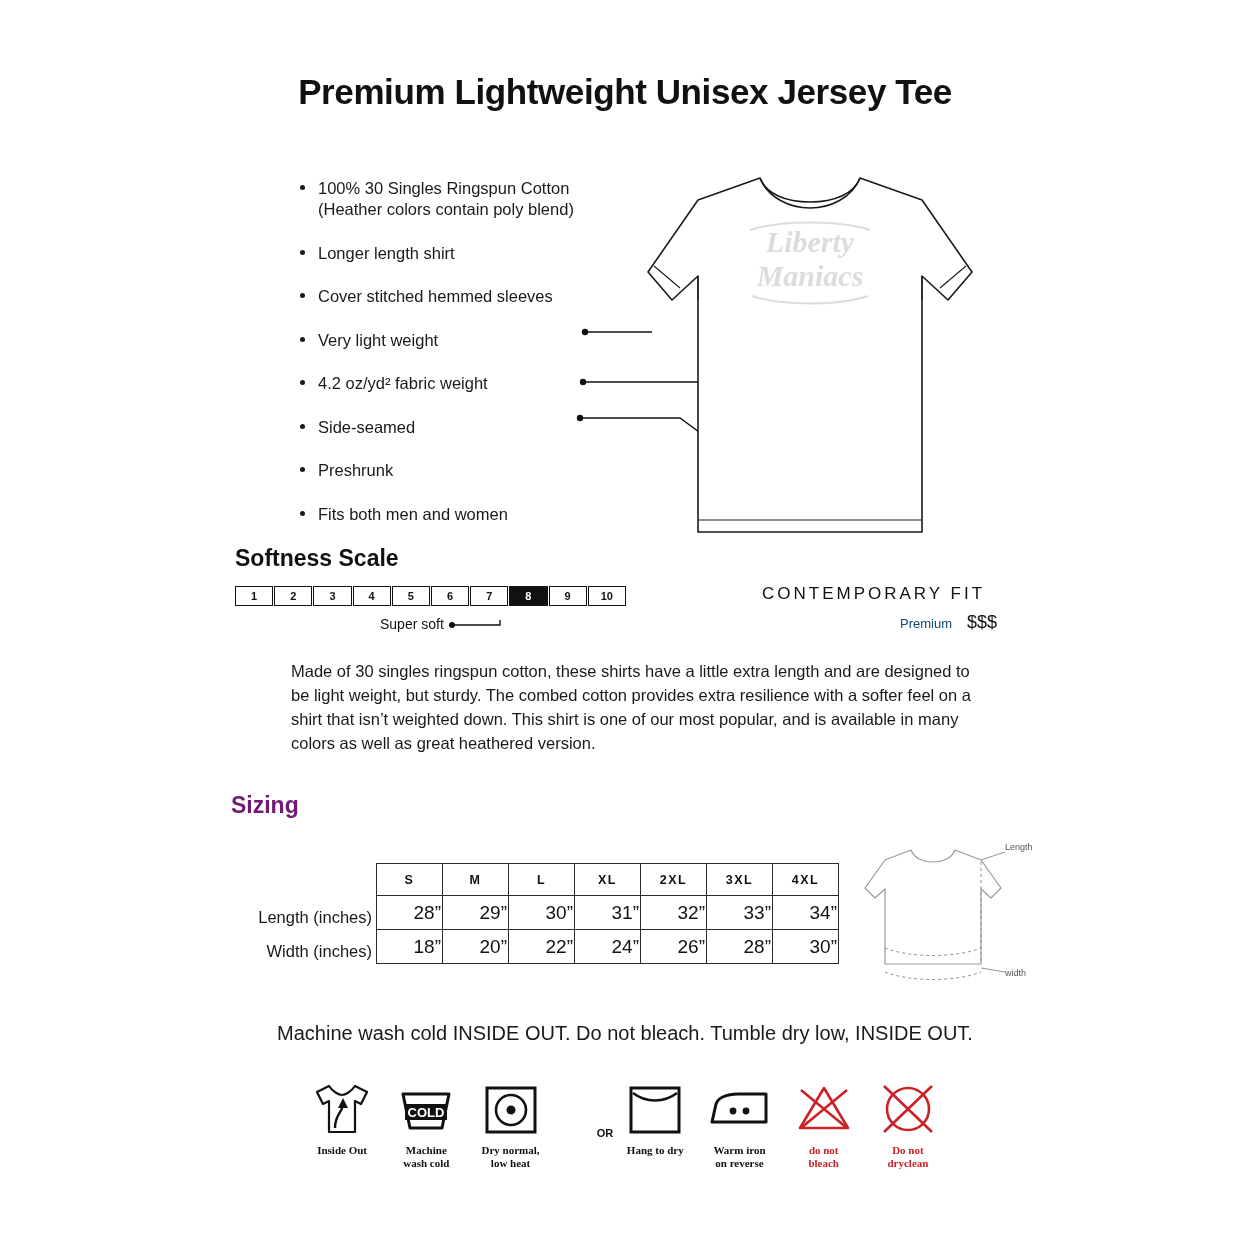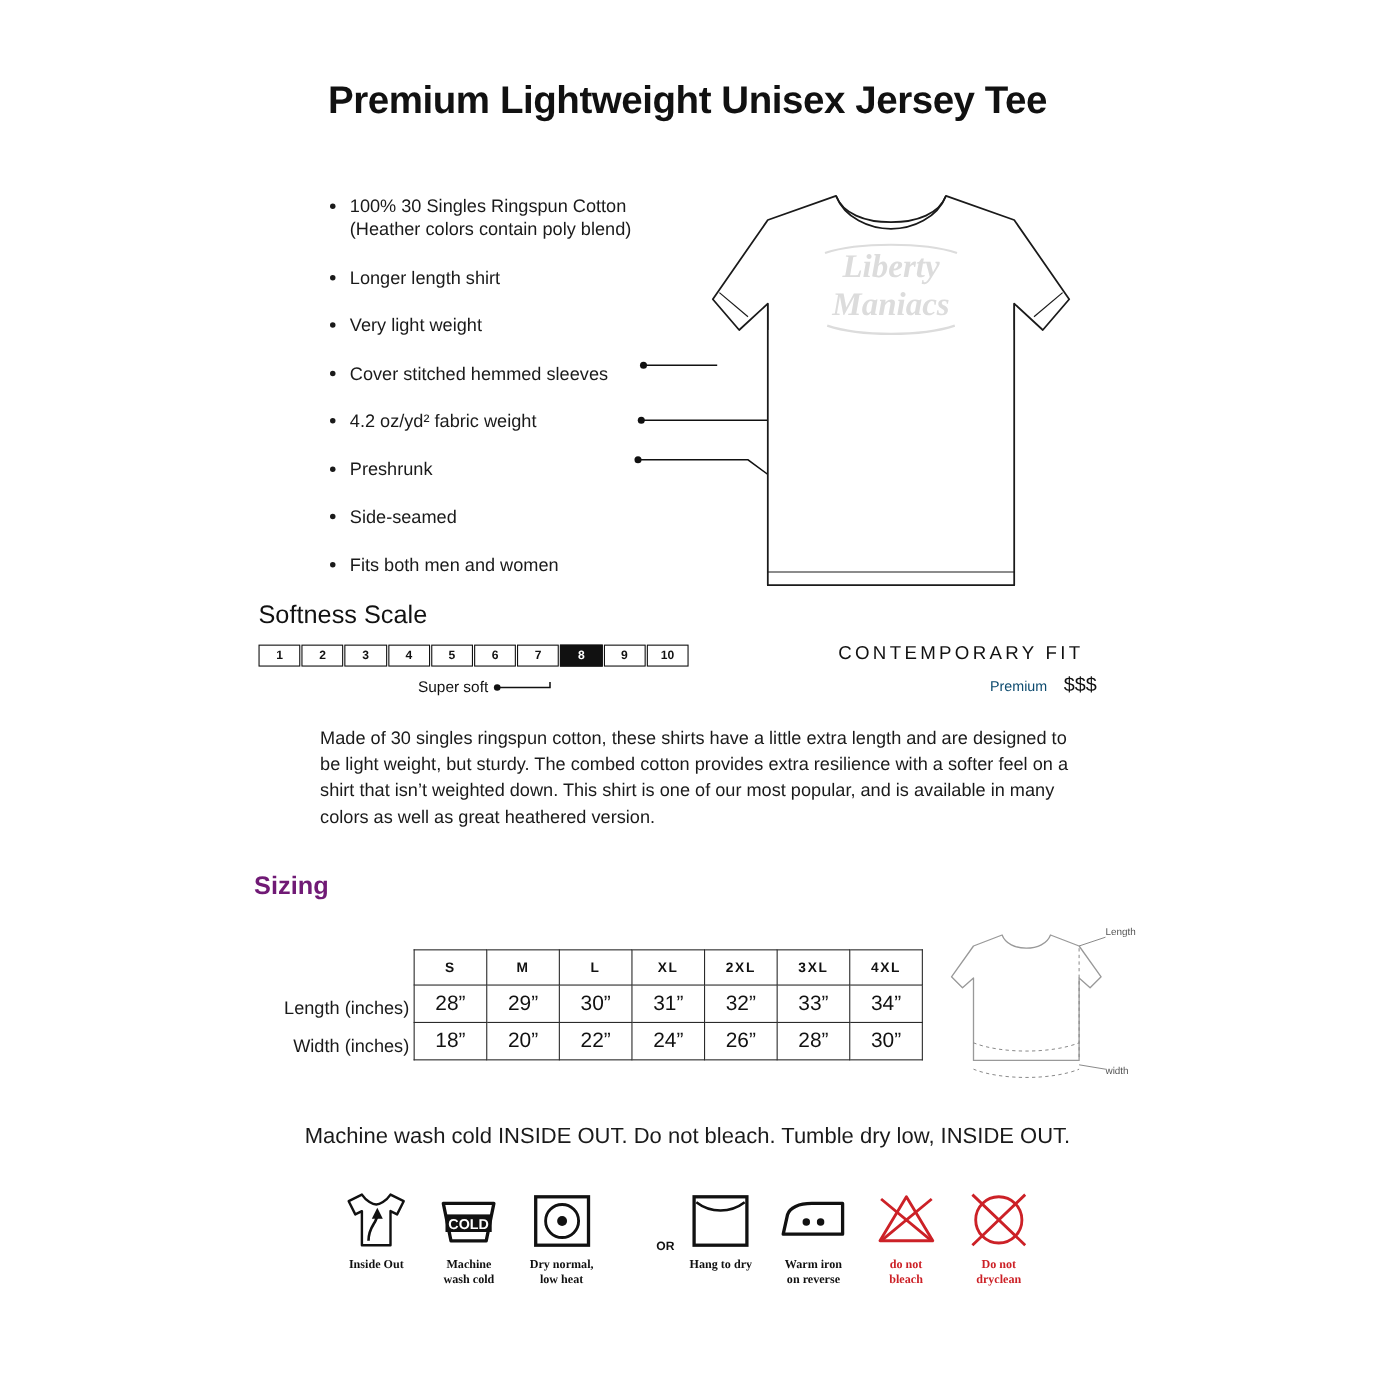--- a/index.html
+++ b/index.html
@@ -79,21 +79,21 @@
     width: 260px;
     height: 180px;
   }
 
   
   .softness-head {
     position: absolute;
     left: 235px;
     top: 545px;
     font-size: 23px;
-    font-weight: normal;
+    font-weight: bold;
     color: #111;
   }
   .scale {
     position: absolute;
     left: 235px;
     top: 586px;
     display: flex;
   }
   .scale .cell {
     width: 38.2px;
@@ -194,20 +194,21 @@
     height: 32px;
     font-size: 12.5px;
     font-weight: bold;
     letter-spacing: 1.5px;
     color: #111;
   }
   table.size-table td {
     height: 34px;
     font-size: 19px;
     color: #111;
+    text-align: right;
   }
 
   
   .mini-shirt {
     position: absolute;
     left: 855px;
     top: 840px;
     width: 180px;
     height: 150px;
   }
@@ -275,37 +276,37 @@
       <span class="dot"></span>
       <span>100% 30 Singles Ringspun Cotton</span>
       <span class="sub">(Heather colors contain poly blend)</span>
     </div>
     <div class="feature">
       <span class="dot"></span>
       <span>Longer length shirt</span>
     </div>
     <div class="feature">
       <span class="dot"></span>
+      <span>Cover stitched hemmed sleeves</span>
+    </div>
+    <div class="feature">
+      <span class="dot"></span>
       <span>Very light weight</span>
     </div>
     <div class="feature">
       <span class="dot"></span>
-      <span>Cover stitched hemmed sleeves</span>
-    </div>
-    <div class="feature">
-      <span class="dot"></span>
       <span>4.2 oz/yd² fabric weight</span>
     </div>
     <div class="feature">
       <span class="dot"></span>
+      <span>Side-seamed</span>
+    </div>
+    <div class="feature">
+      <span class="dot"></span>
       <span>Preshrunk</span>
-    </div>
-    <div class="feature">
-      <span class="dot"></span>
-      <span>Side-seamed</span>
     </div>
     <div class="feature">
       <span class="dot"></span>
       <span>Fits both men and women</span>
     </div>
   </div>
 
   <svg class="leaders" viewBox="0 0 260 180">
 
     <path d="M25 32 L92 32" stroke="#111" stroke-width="1.4" fill="none"></path>

